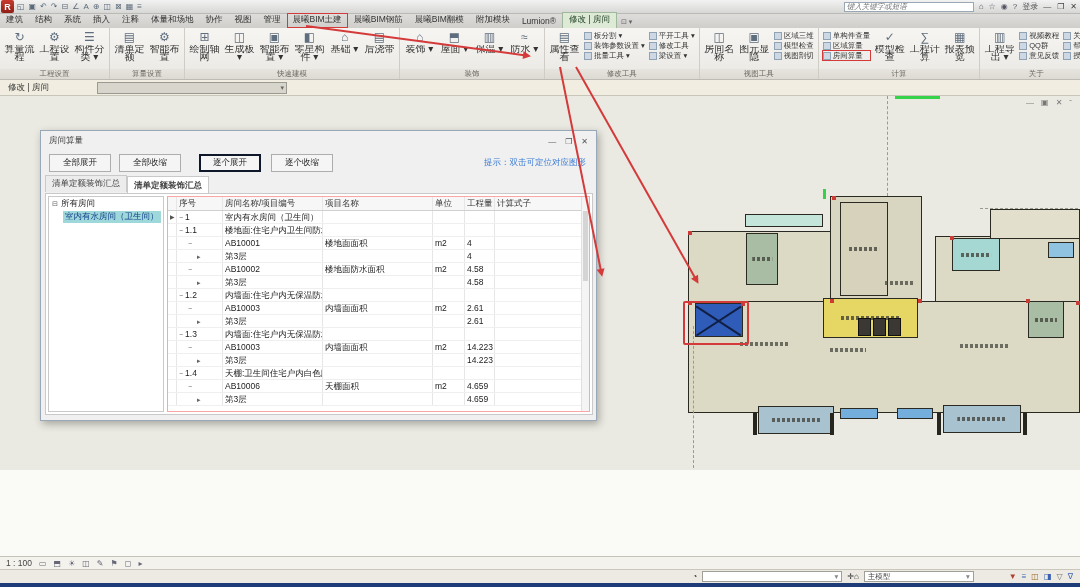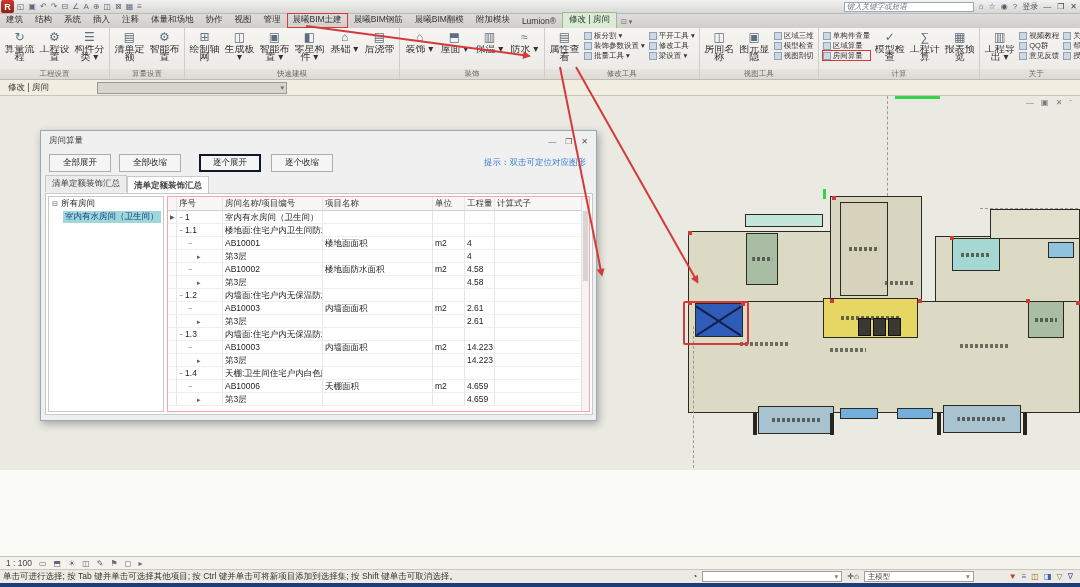--- a/index.html
+++ b/index.html
@@ -689,21 +689,20 @@
         <span class="vic">☀</span>
         <span class="vic">◫</span>
         <span class="vic">✎</span>
         <span class="vic">⚑</span>
         <span class="vic">◻</span>
         <span class="vic">▸</span>
       </span>
   </div>
 
   <div class="statusbar">
-    <span>单击可进行选择; 按 Tab 键并单击可选择其他项目; 按 Ctrl 键并单击可将新项目添加到选择集; 按 Shift 键单击可取消选择。</span>
     <span class="sb-right">
       <span class="sb-ic" id="sb-left-icons"><span>◔</span></span>
       <span class="sb-combo" style="width:140px">
         <span></span>
           <span style="color:#888">▾</span>
       </span>
       <span class="sb-ic" id="sb-mid-icons"><span>✛</span><span>⌂</span></span>
       <span class="sb-combo" style="width:110px">
         <span>主模型</span>
           <span style="color:#888">▾</span>

